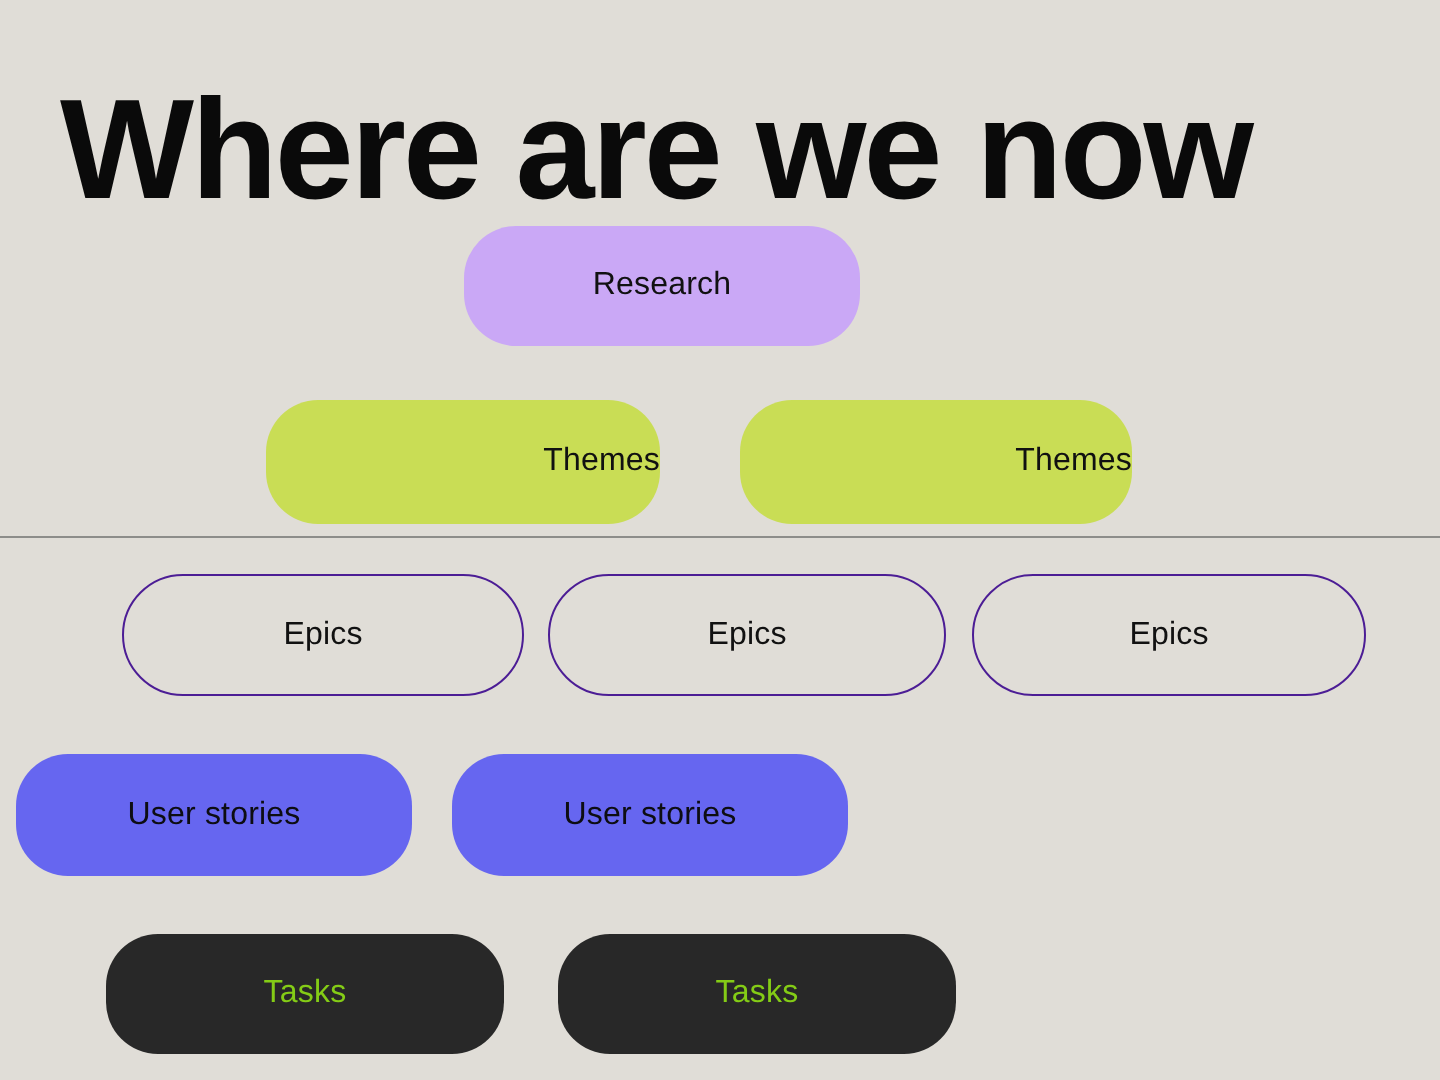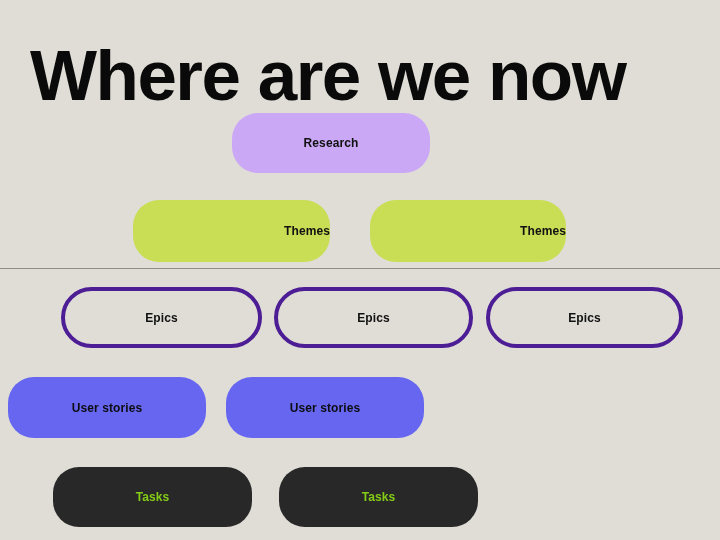--- a/index.html
+++ b/index.html
@@ -46,22 +46,22 @@
     background: #8D8D8A;
   }
 
   
   .chip {
     position: absolute;
     display: flex;
     align-items: center;
     justify-content: center;
     box-sizing: border-box;
-    font-size: 12px;
-    font-weight: 700;
+    font-size: 16px;
+    font-weight: 400;
     letter-spacing: 0.1px;
     line-height: 1;
     text-align: center;
     color: #111111;
   }
 
   .chip-label {
     display: block;
     pointer-events: none;
   }
@@ -72,21 +72,21 @@
   }
 
   .chip.theme {
     background: #C9DD55;
     border-radius: 26px;
     justify-content: flex-end;
   }
 
   .chip.epic {
     background: transparent;
-    border: 4px solid #4c1d95;
+    border: 1px solid #4c1d95;
     border-radius: 31px;
   }
 
   .chip.story {
     background: #6666F0;
     border-radius: 26px;
     color: #0D0D12;
   }
 
   .chip.task {

